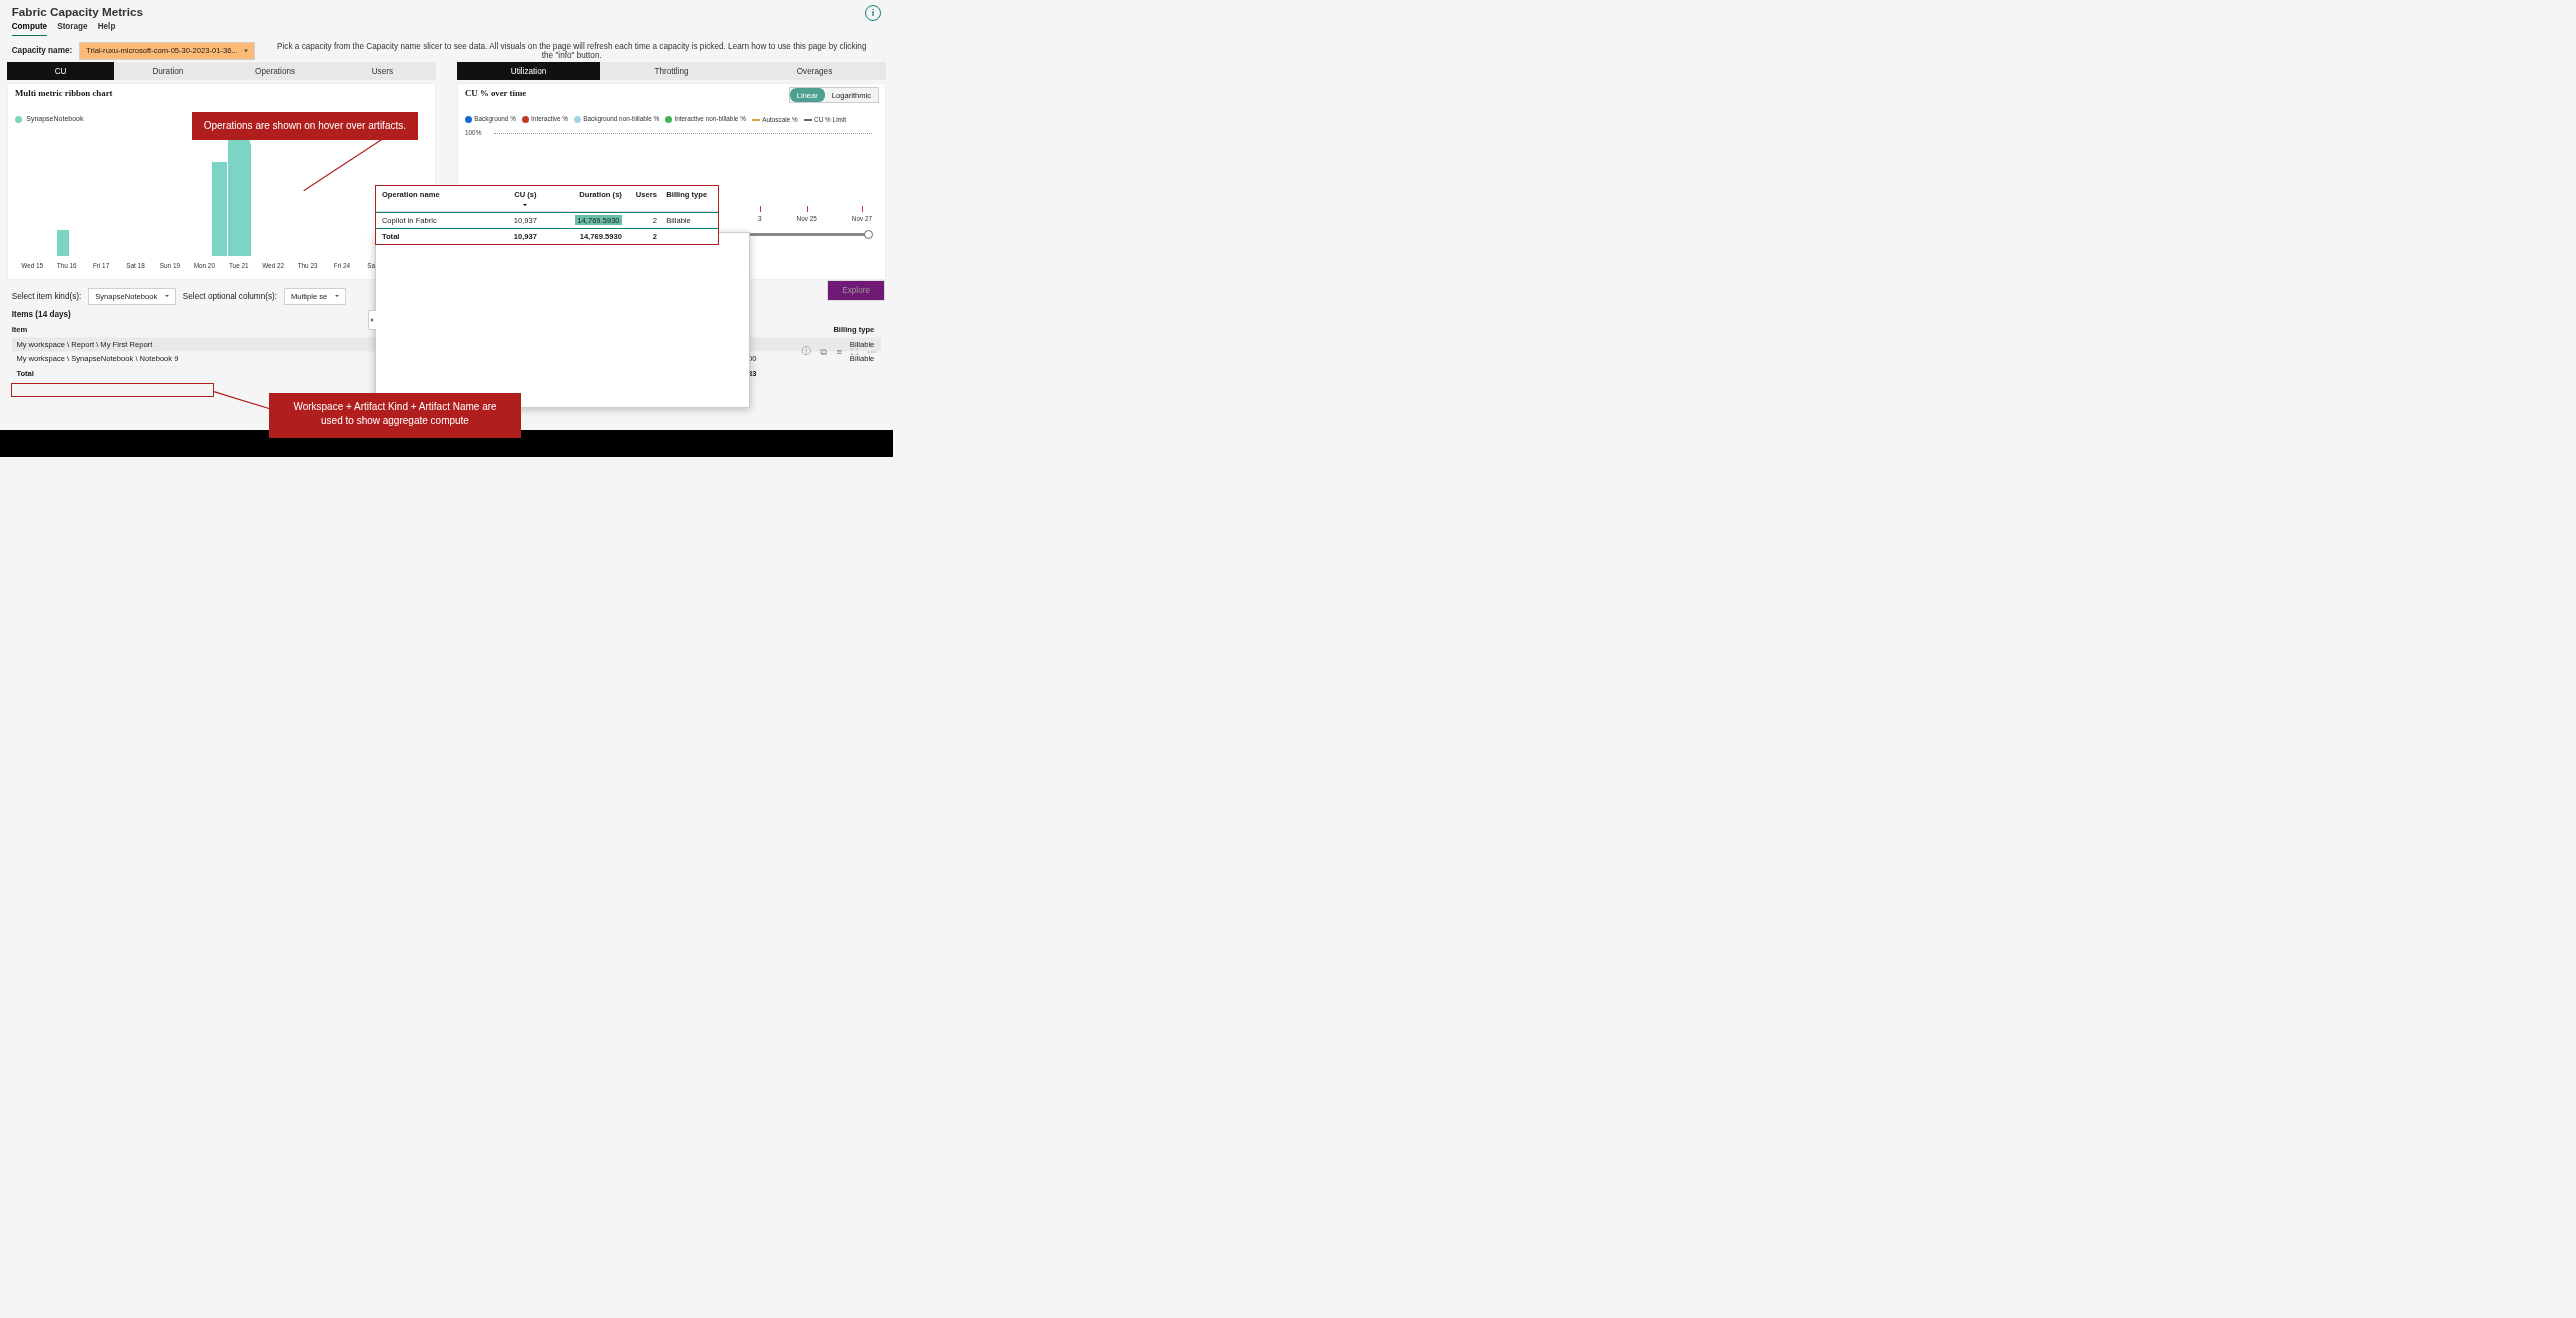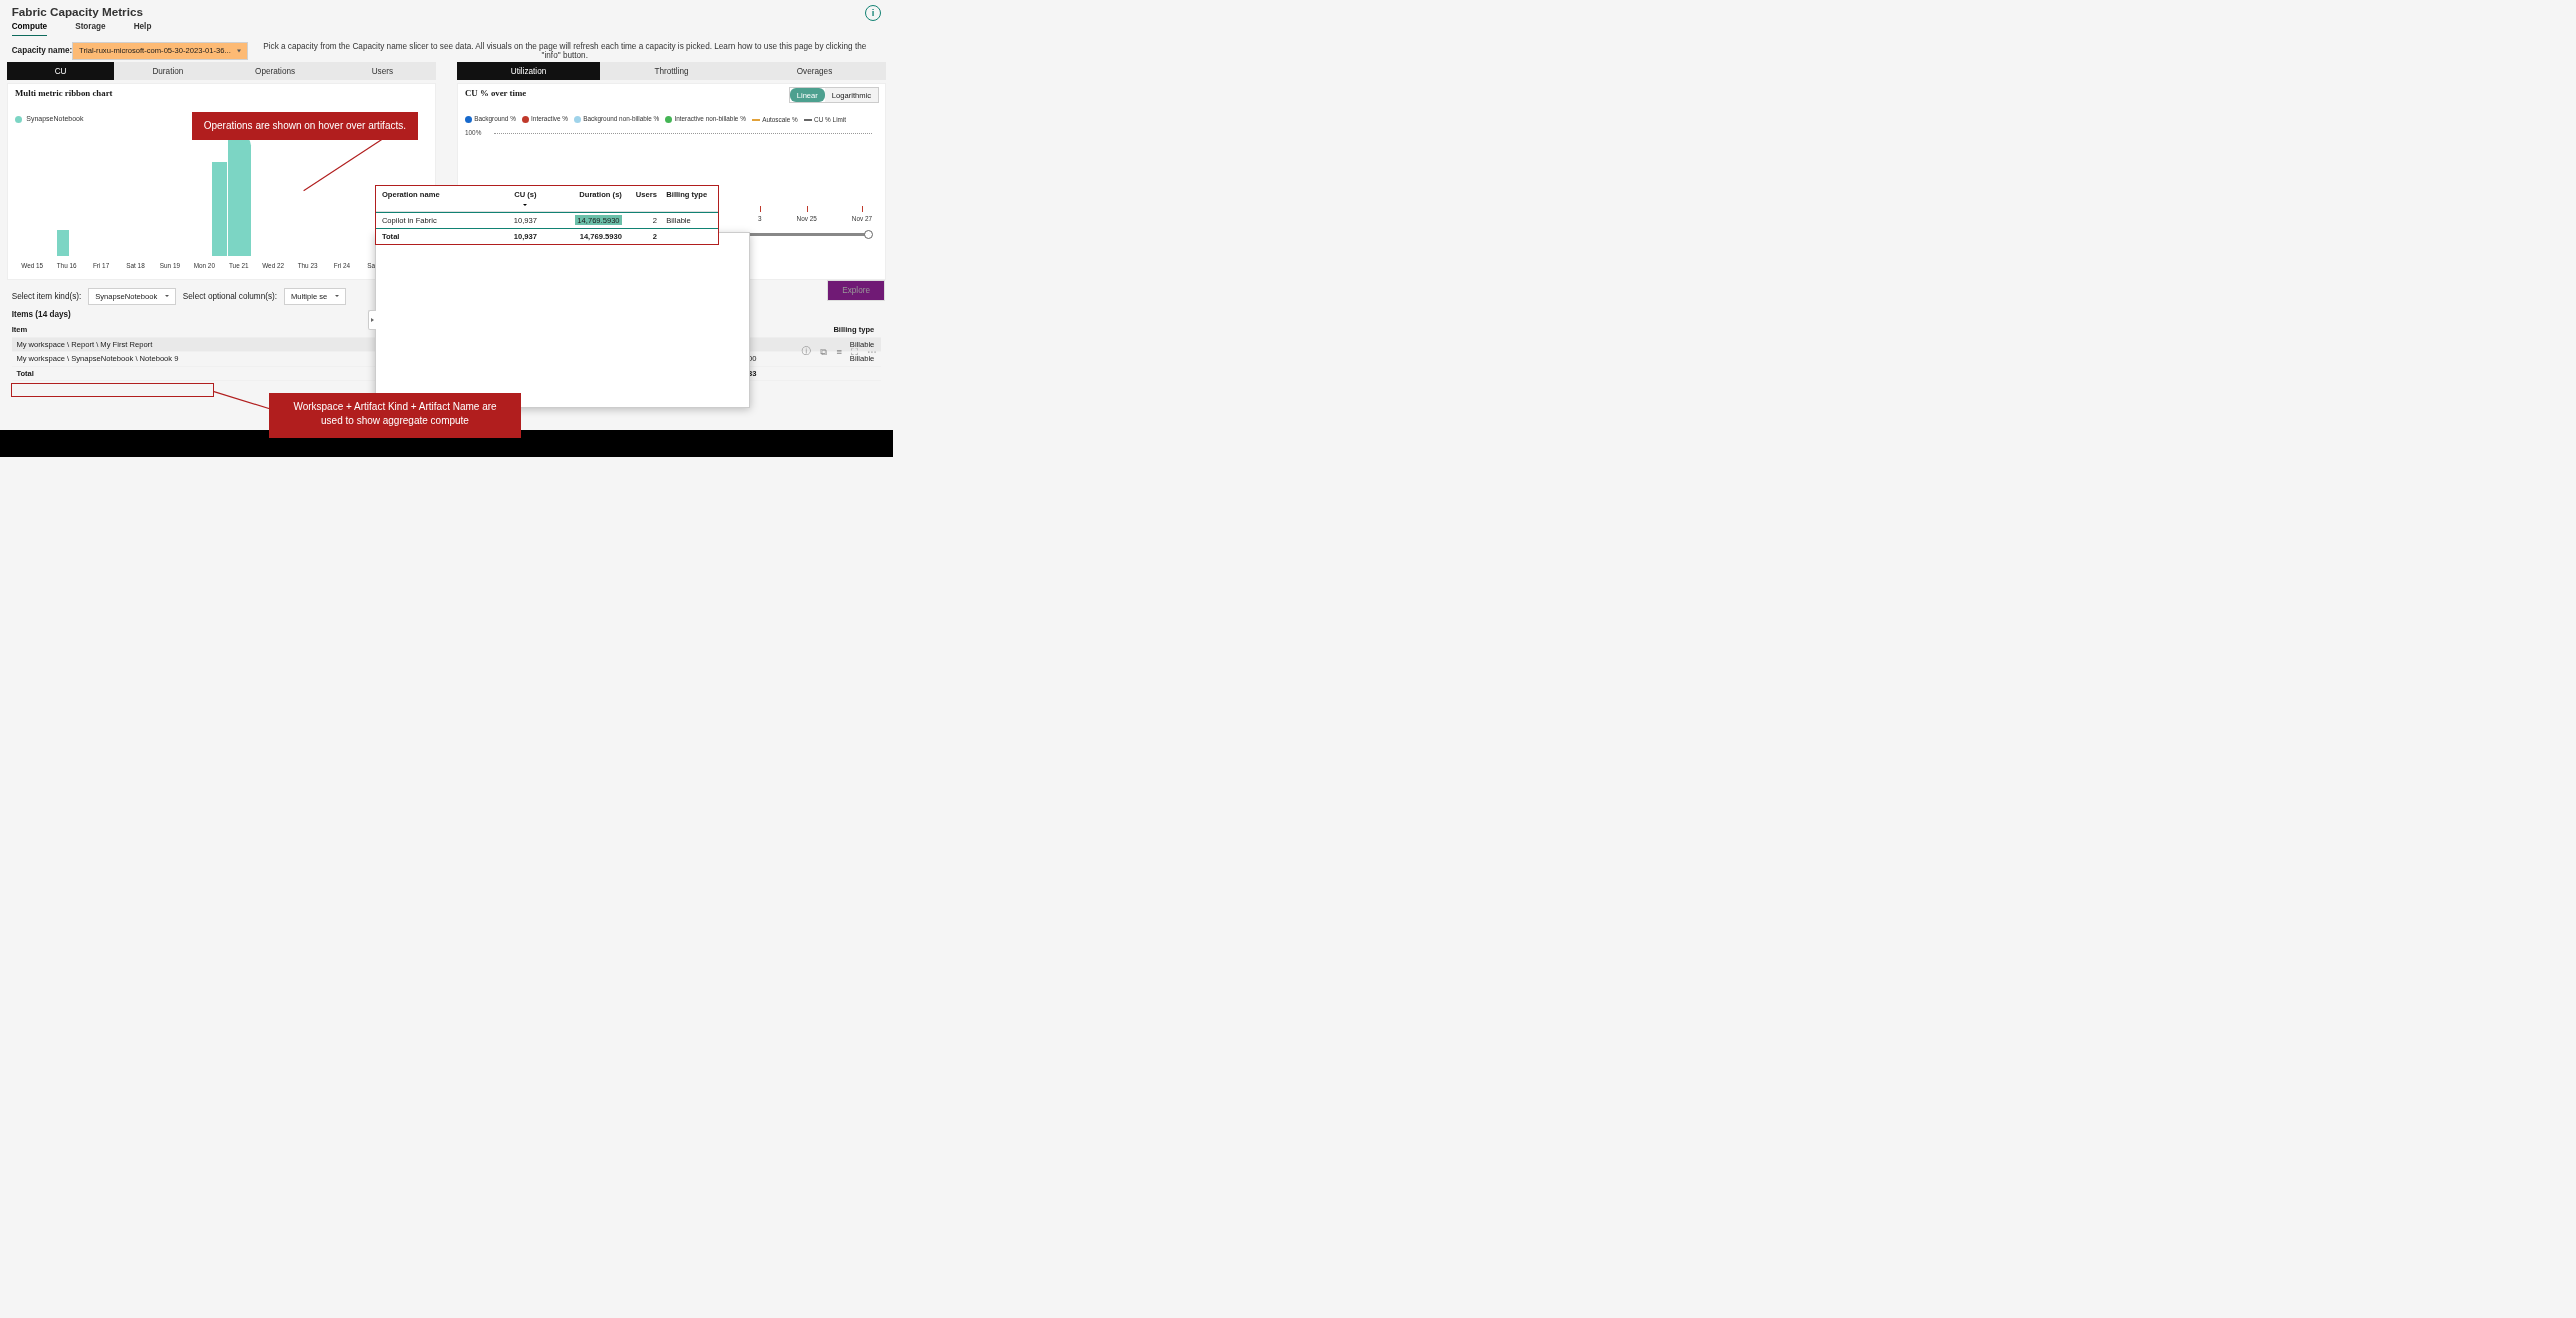--- a/index.html
+++ b/index.html
@@ -14,27 +14,27 @@
     --callout:#b11e1e;
     --black:#000;
   }
   *{box-sizing:border-box;}
   html,body{margin:0;padding:0;font-family:"Segoe UI",Arial,sans-serif;background:var(--bg);color:var(--text);}
   body{width:893px;height:457px;position:relative;overflow:hidden;}
 
   
   .header{padding:4.7px 11.7px 0 11.7px;position:relative;}
   .title{font-size:11.7px;font-weight:600;color:#333;}
-  .tabs{display:flex;gap:28px;margin-top:4.7px;}
+  .tabs{display:flex;gap:10px;margin-top:4.7px;}
   .tab{font-size:8.2px;font-weight:600;color:#333;padding:0 0 3.5px 0;cursor:pointer;}
   .tab.active{border-bottom:1.8px solid #0d6a5c;color:#000;}
   .info-icon{position:absolute;right:11.7px;top:4.7px;width:16.4px;height:16.4px;border:1.2px solid var(--accent);border-radius:50%;display:flex;align-items:center;justify-content:center;color:var(--accent);font-weight:bold;font-size:9.4px;cursor:pointer;}
 
   
-  .capacity-row{display:flex;align-items:center;padding:5.9px 11.7px 2.3px 11.7px;}
+  .capacity-row{display:flex;align-items:center;padding:5.9px 11.7px 2.3px 11.7px;gap:7px;}
   .cap-label{font-size:8.2px;font-weight:600;}
   .cap-select{background:#fdba74;border:0.6px solid var(--border);padding:3.5px 16.4px 3.5px 5.9px;font-size:7.6px;position:relative;min-width:176px;}
   .cap-select::after{content:"";position:absolute;right:5.9px;top:50%;transform:translateY(-50%);border-left:2.9px solid transparent;border-right:2.9px solid transparent;border-top:3.5px solid #555;}
   .helper{flex:1;text-align:center;font-size:8.2px;color:#333;padding:0 11.7px;}
 
   
   .main{display:flex;gap:21px;padding:0 7px;justify-content:center;}
   .left,.right{flex:1;display:flex;flex-direction:column;}
   .subtabs{display:flex;background:#e8e8e8;margin-bottom:2.3px;}
   .subtab{flex:1;text-align:center;padding:4.7px 0;font-size:8.2px;color:#333;cursor:pointer;}

